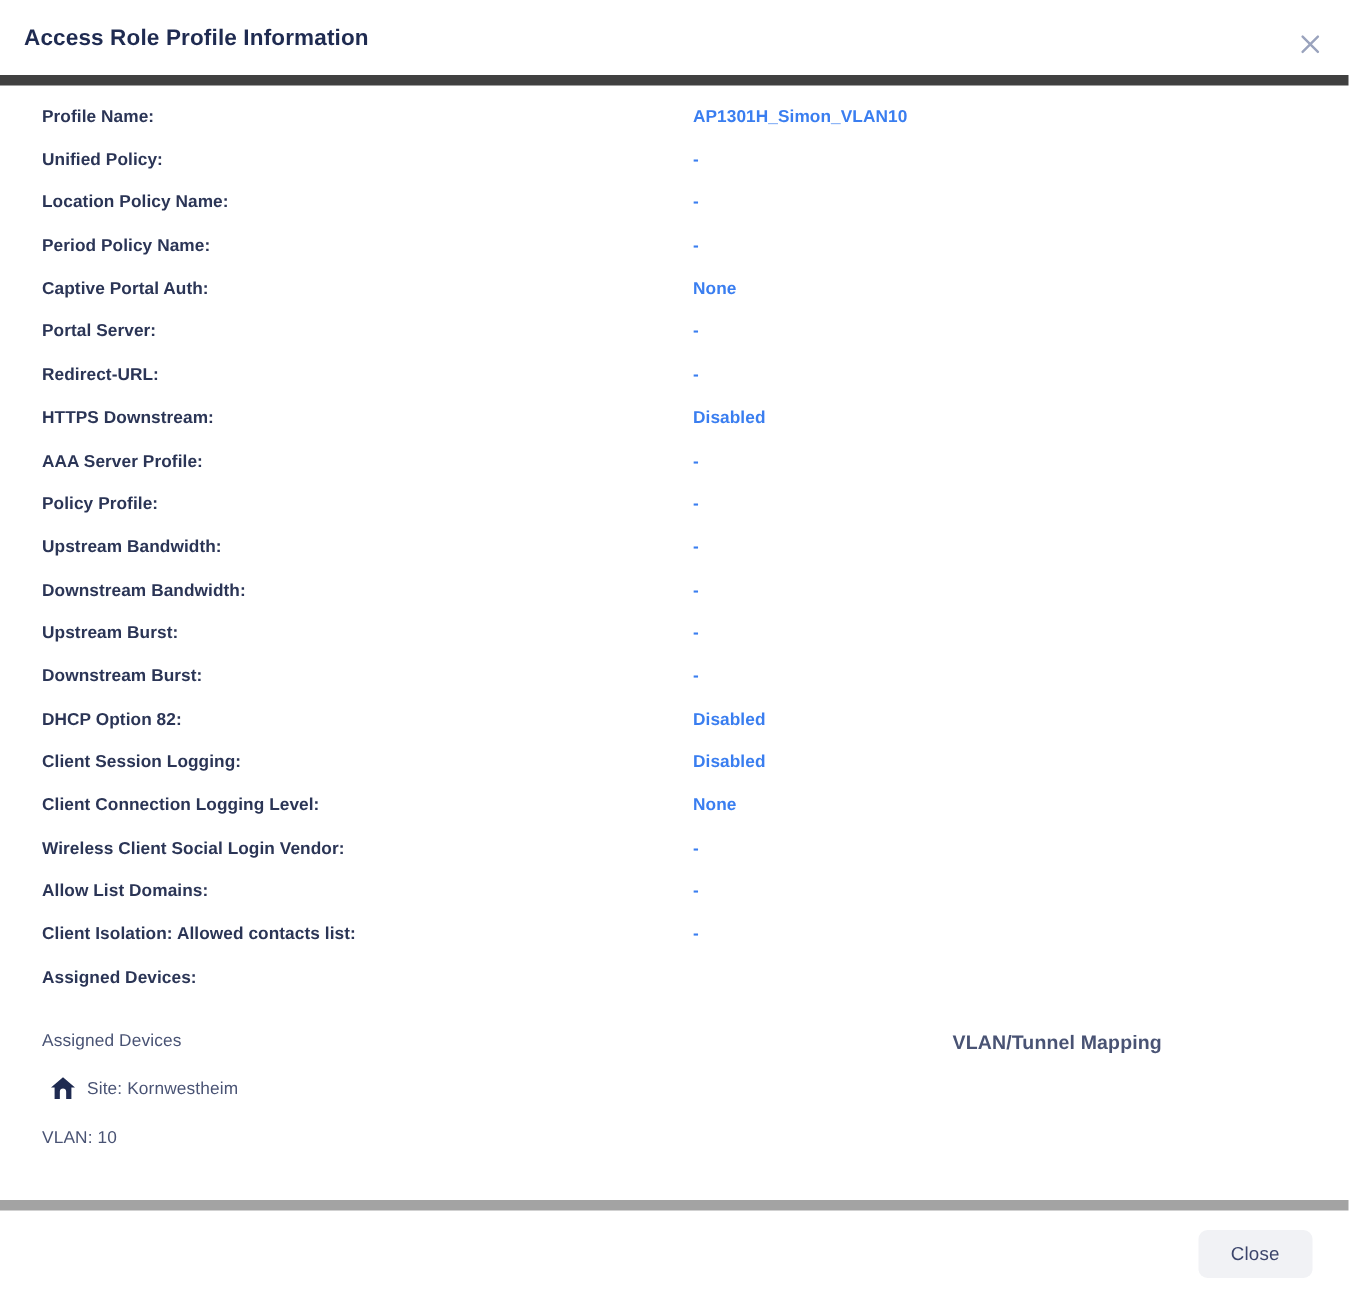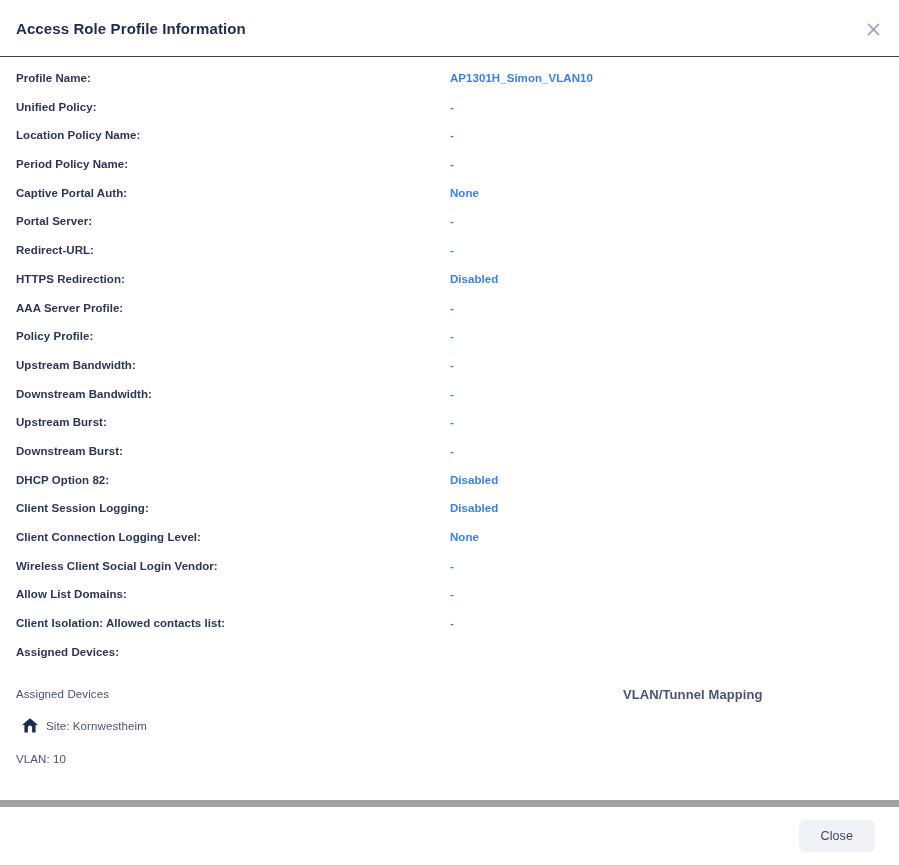--- a/index.html
+++ b/index.html
@@ -24,21 +24,21 @@
     height: 865px;
     background: #ffffff;
     display: flex;
     flex-direction: column;
   }
 
   
   .dialog-header {
     height: 57px;
     flex: 0 0 57px;
-    border-bottom: 1px solid #404040;
+    border-bottom: 7px solid #404040;
     display: flex;
     align-items: center;
     padding: 0 16px 0 16px;
     position: relative;
   }
   .dialog-title {
     font-size: 15px;
     font-weight: bold;
     color: #1f2b51;
     letter-spacing: 0.1px;
@@ -57,20 +57,21 @@
     border: none;
     padding: 0;
   }
   .close-icon-btn svg { display: block; }
 
   
   .dialog-body {
     flex: 1 1 auto;
     padding: 12px 16px 0 16px;
     overflow: hidden;
+    margin-left: 12px;
   }
 
   .info-row {
     display: flex;
     align-items: flex-start;
     height: 28.7px;
   }
   .info-label {
     width: 434px;
     flex: 0 0 434px;
@@ -214,21 +215,21 @@
       </div>
       <div class="info-row">
         <div class="info-label">Portal Server:</div>
         <div class="info-value">-</div>
       </div>
       <div class="info-row">
         <div class="info-label">Redirect-URL:</div>
         <div class="info-value">-</div>
       </div>
       <div class="info-row">
-        <div class="info-label">HTTPS Redirection:</div>
+        <div class="info-label">HTTPS Downstream:</div>
         <div class="info-value">Disabled</div>
       </div>
       <div class="info-row">
         <div class="info-label">AAA Server Profile:</div>
         <div class="info-value">-</div>
       </div>
       <div class="info-row">
         <div class="info-label">Policy Profile:</div>
         <div class="info-value">-</div>
       </div>

